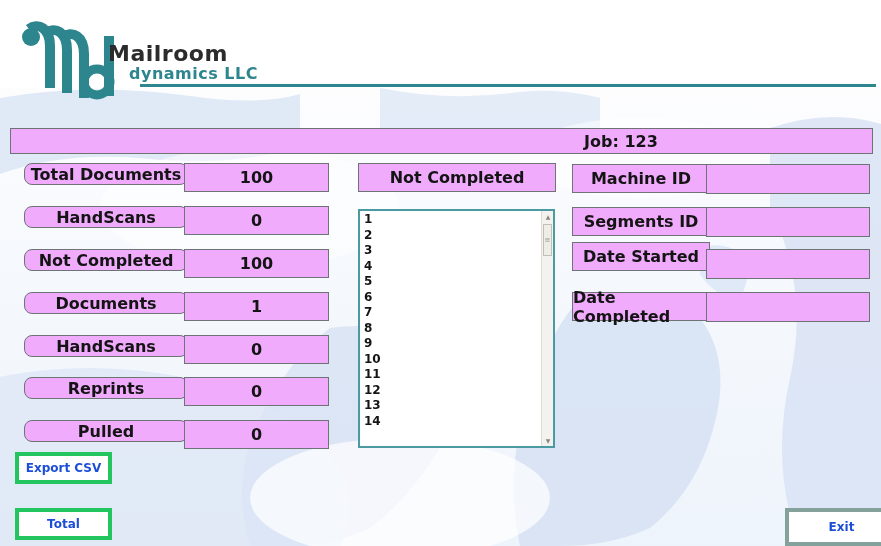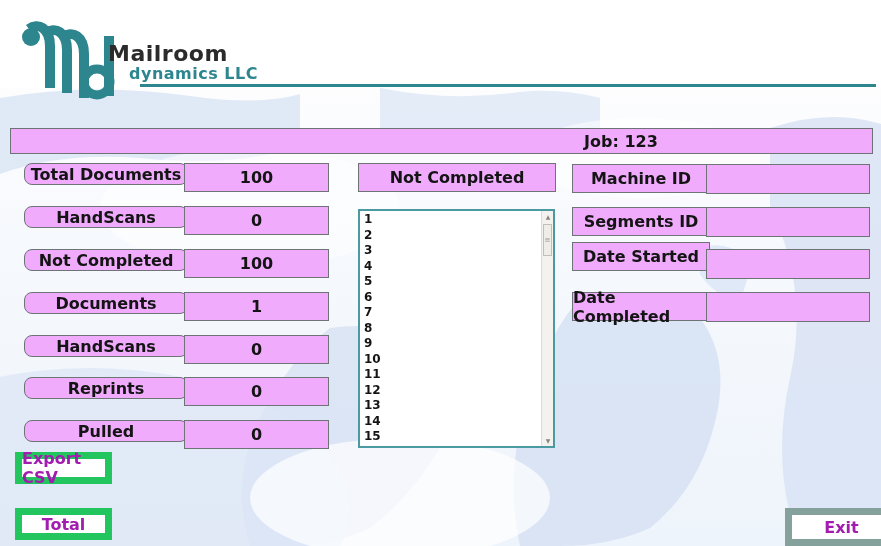--- a/index.html
+++ b/index.html
@@ -73,22 +73,22 @@
     display: flex; align-items: center; justify-content: center;
     font-size: 7px; color: #9a968a; line-height: 6px;
   }
 
   
   .detail-label { left: 572px; width: 138px; height: 29px; }
   .detail-value { left: 706px; width: 164px; height: 30px; justify-content: flex-start; padding-left: 4px; }
 
   
   .btn {
-    position: absolute; background: #ffffff; border: 7px solid #22c55e;
-    font-size: 16px; font-weight: bold; color: #a21caf;
+    position: absolute; background: #ffffff; border: 4px solid #22c55e;
+    font-size: 12px; font-weight: bold; color: #1d4ed8;
     display: flex; align-items: center; justify-content: center;
     cursor: pointer; z-index: 2;
   }
   .btn-export { left: 15px; top: 452px; width: 97px; height: 32px; }
   .btn-print  { left: 15px; top: 508px; width: 97px; height: 32px; }
   .btn-exit   { left: 785px; top: 508px; width: 113px; height: 38px; border-color: #84a19b; text-align: right; }
 </style>
 </head>
 <body>
 
@@ -175,21 +175,20 @@
       <div class="list-item">5</div>
       <div class="list-item">6</div>
       <div class="list-item">7</div>
       <div class="list-item">8</div>
       <div class="list-item">9</div>
       <div class="list-item">10</div>
       <div class="list-item">11</div>
       <div class="list-item">12</div>
       <div class="list-item">13</div>
       <div class="list-item">14</div>
-      <div class="list-item">15</div>
     </div>
     <div class="scrollbar">
       <div class="scroll-btn scroll-up">▲</div>
       <div class="scroll-thumb">≡</div>
       <div class="scroll-btn scroll-down">▼</div>
     </div>
   </div>
 
   <div class="box detail-label" style="top:164px">Machine ID</div>
   <div class="box detail-value" style="top:164px"></div>

